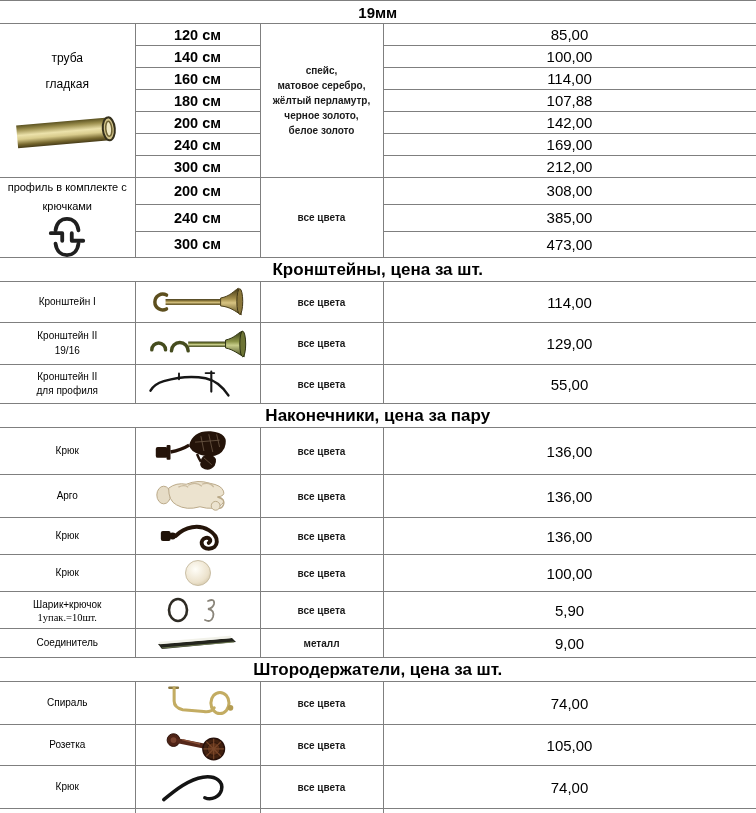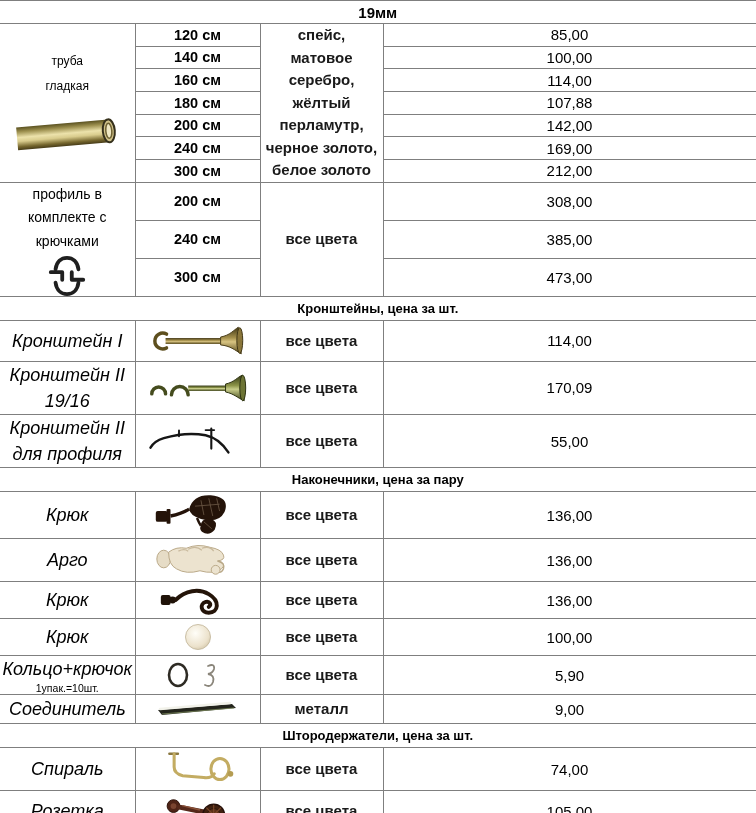--- a/index.html
+++ b/index.html
@@ -2,28 +2,28 @@
 <html><head>
 <meta charset="utf-8">
 <style>
   html,body{margin:0;padding:0;background:#ffffff;}
   body{width:756px;font-family:"Liberation Sans",sans-serif;color:#000;}
   table{width:756px;border-collapse:collapse;table-layout:fixed;background:#fff;}
   td{border:1px solid #7f7f7f;padding:0 2px;text-align:center;vertical-align:middle;overflow:hidden;}
   tr td:first-child{border-left:none;}
   td.full{border-left:none;}
   .title-cell{font-weight:bold;font-size:15px;height:22px;}
-  .section-cell{font-weight:bold;font-size:13px;height:23px;}
+  .section-cell{font-weight:bold;font-size:17px;height:23px;}
   .size{font-weight:bold;font-size:14.5px;margin-left:6px;}
   .price{font-size:15px;}
-  .name{font-size:18px;line-height:1.45;font-style:italic;}
-  .colors-small{font-size:15px;font-weight:600;line-height:1.5;color:#1a1a1a;}
+  .name{font-size:10px;line-height:1.45;}
+  .colors-small{font-size:10px;font-weight:600;line-height:1.5;color:#1a1a1a;}
   .pipe-name{font-size:12px;line-height:2.1;}
-  .profile-label{font-size:14px;line-height:1.7;}
-  .sub-note{font-size:10.5px;font-weight:400;}
+  .profile-label{font-size:11px;line-height:1.7;}
+  .sub-note{font-size:10.5px;font-weight:400;font-family:Liberation Serif, serif;}
   .h23{height:22px;}
   .h42{height:41px;} .h43{height:42px;} .h38{height:37px;}
   .h30{height:29px;} .h36{height:35px;} .h34{height:33px;}
   .icon-wrap{display:flex;align-items:center;justify-content:center;}
   svg{display:block;margin:0 auto;}
 </style>
 </head>
 <body>
 
 <table>
@@ -166,21 +166,21 @@
       </linearGradient>
             </defs>
       <path d="M13,24 A7,7 0 1 1 27,24" fill="none" stroke="#454c1e" stroke-width="3.5" stroke-linecap="round"></path>
       <path d="M33,25 A8.5,8.5 0 1 1 50,25" fill="none" stroke="#454c1e" stroke-width="3.5" stroke-linecap="round"></path>
       <rect x="50" y="15.5" width="38" height="5.5" fill="url(#gbr2)"></rect>
       <path d="M88,14 C97,12 100,7 105,5 L107,31 C100,28 97,24 88,22 Z" fill="url(#gbr2)" stroke="#2c3110" stroke-width="1"></path>
       <ellipse cx="105.5" cy="18" rx="3" ry="13" fill="#6d7435" stroke="#2c3110" stroke-width="1"></ellipse>
     </svg>
   </td>
   <td class="colors-small">все цвета</td>
-  <td class="price">170,09</td>
+  <td class="price">129,00</td>
 </tr>
 <tr class="h38">
   <td class="name">
     <div>Кронштейн II</div>
     <div>для профиля</div>
   </td>
   <td>
     <svg width="118" height="38" viewBox="0 0 120 40">
       <g stroke="#161616" fill="none" stroke-linecap="round">
         <path d="M10,27 Q14,20 24,17 Q48,10 68,14 Q82,17 92,32" stroke-width="2.6"></path>
@@ -252,21 +252,21 @@
       </radialGradient>
             </defs>
       <circle cx="20" cy="15" r="12.5" fill="url(#gball)" stroke="#bfb296" stroke-width="0.8"></circle>
     </svg>
   </td>
   <td class="colors-small">все цвета</td>
   <td class="price">100,00</td>
 </tr>
 <tr class="h38">
   <td>
-    <div class="name">Кольцо+крючок</div>
+    <div class="name">Шарик+крючок</div>
     <div class="sub-note">1упак.=10шт.</div>
   </td>
   <td>
     <svg width="74" height="32" viewBox="0 0 74 32">
       <ellipse cx="17" cy="16" rx="9" ry="11" fill="none" stroke="#2e2b24" stroke-width="2.6"></ellipse>
       <path d="M47,7 q7,-3 6,3 q-1,4 -6,5 q7,1 5,8 q-2,6 -8,3" fill="none" stroke="#8a857a" stroke-width="1.8" stroke-linecap="round"></path>
     </svg>
   </td>
   <td class="colors-small">все цвета</td>
   <td class="price">5,90</td>

